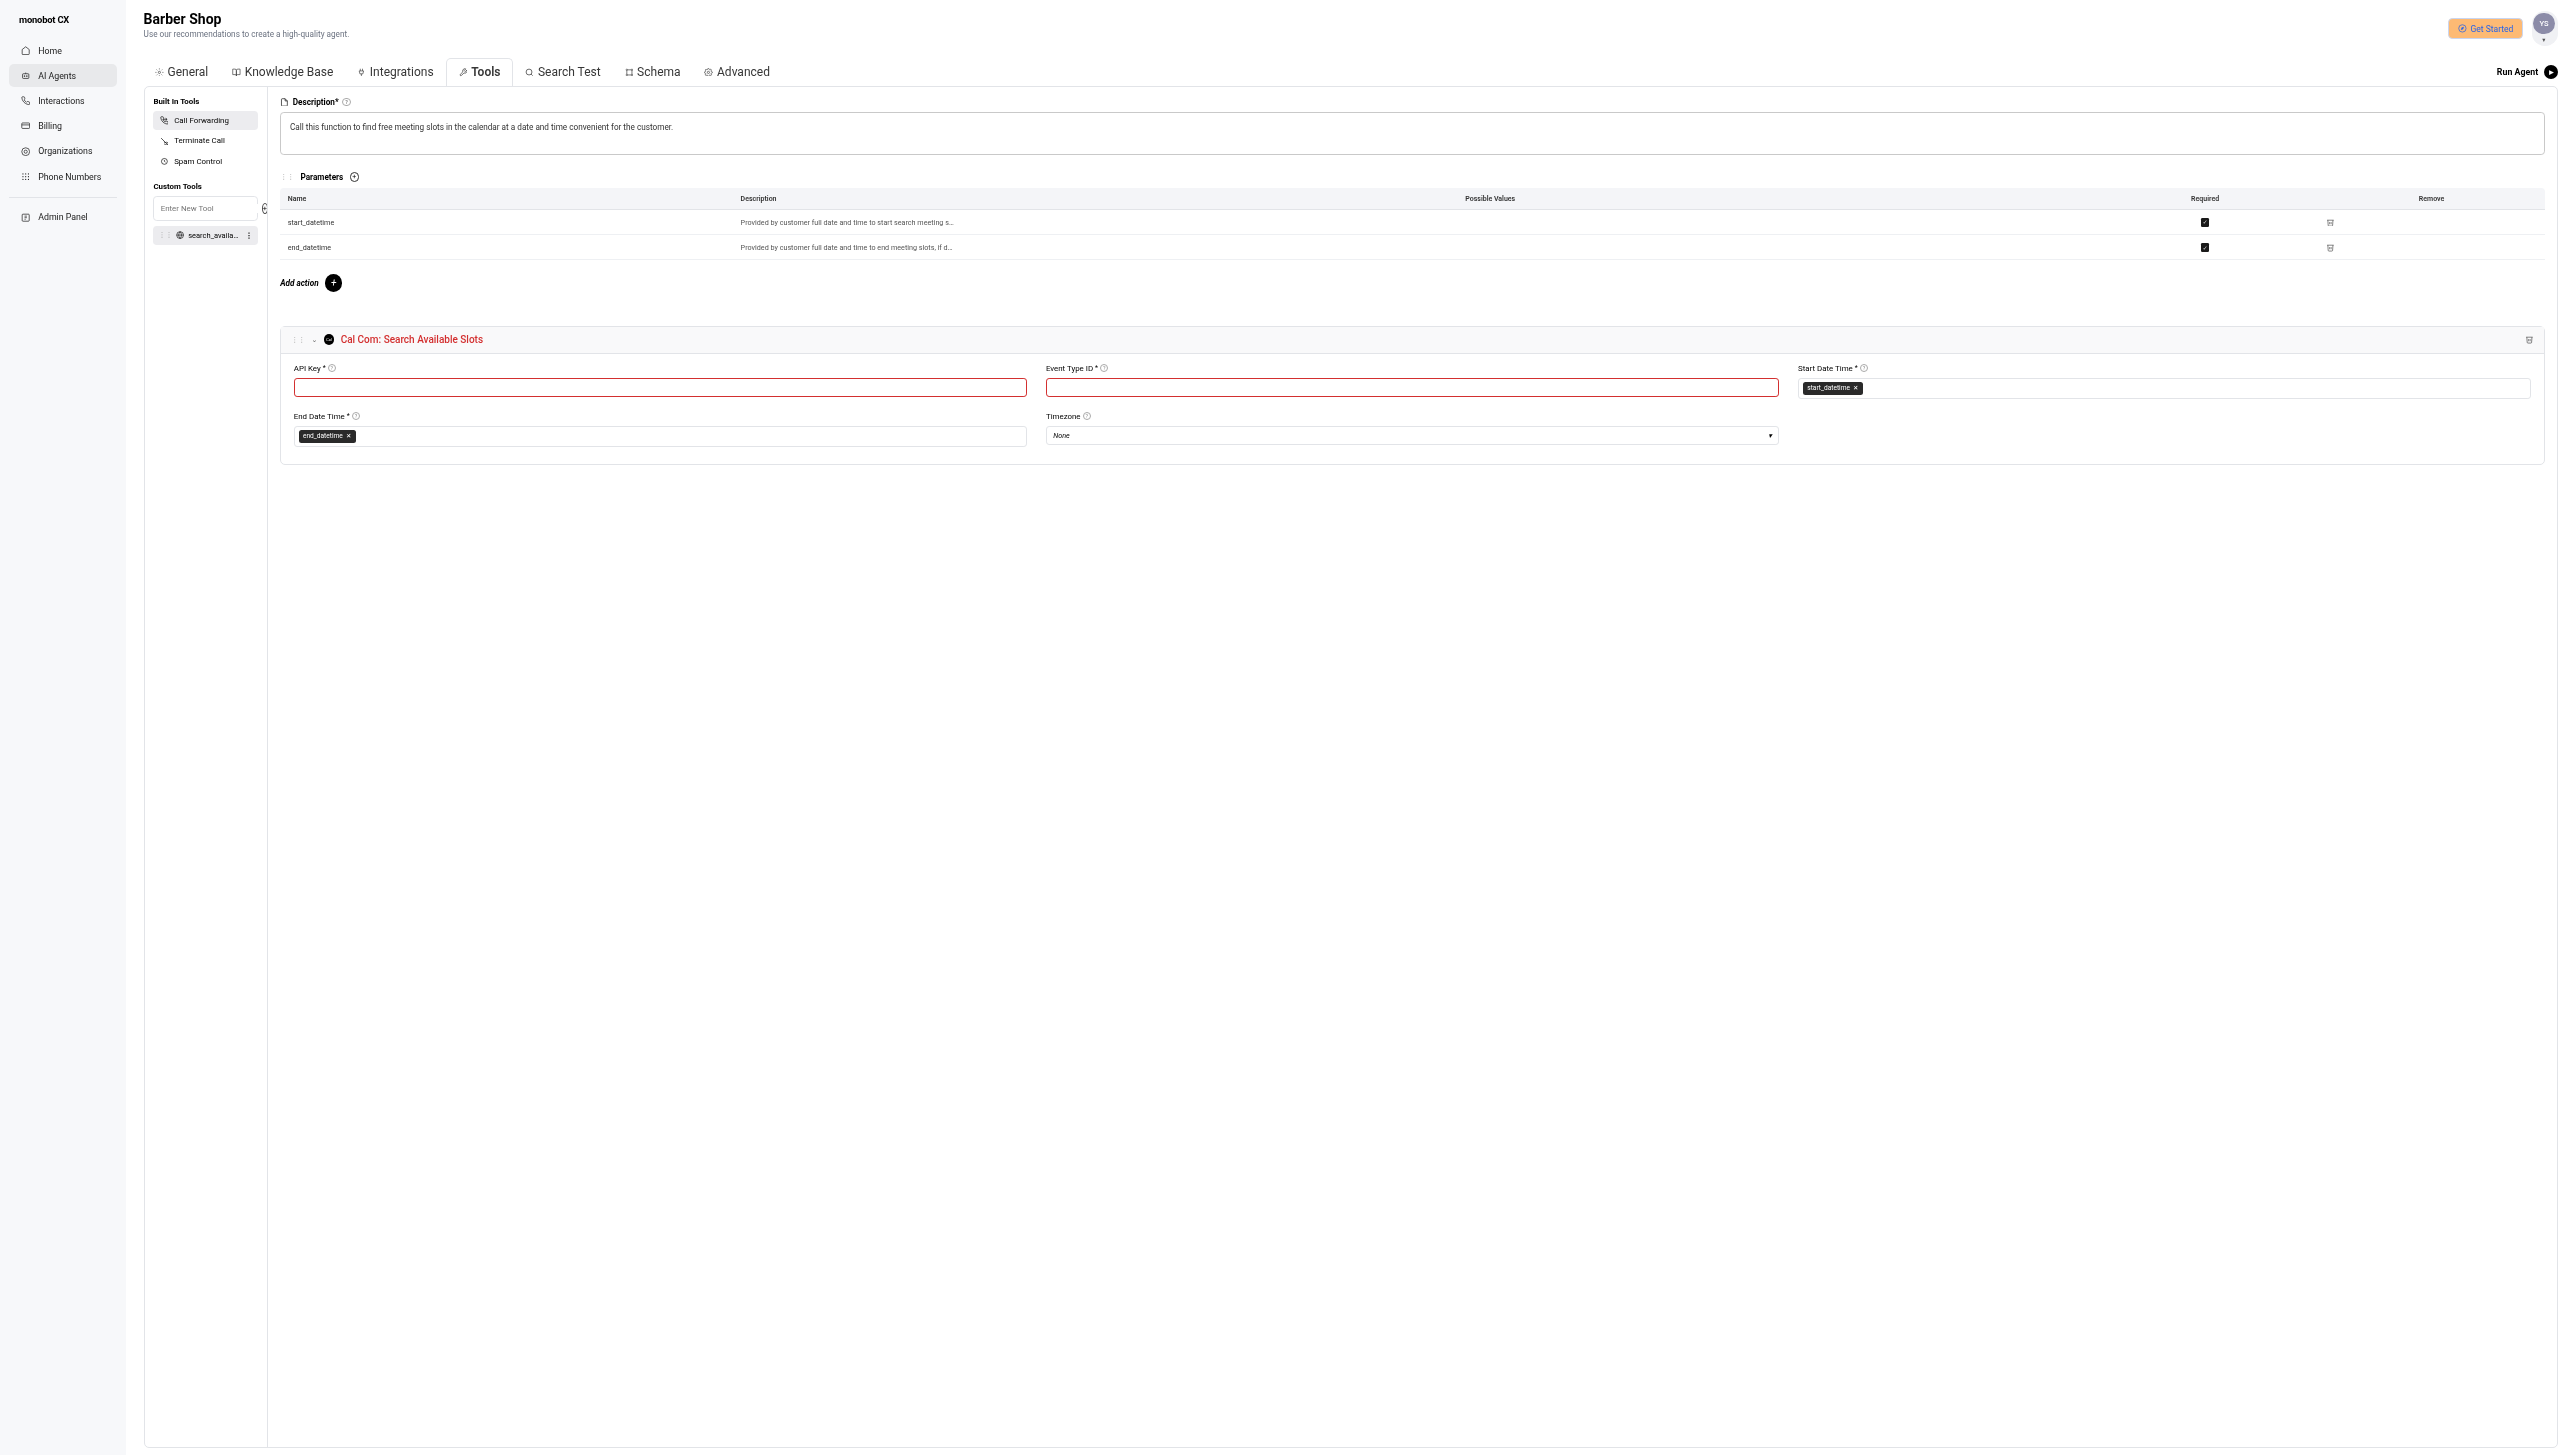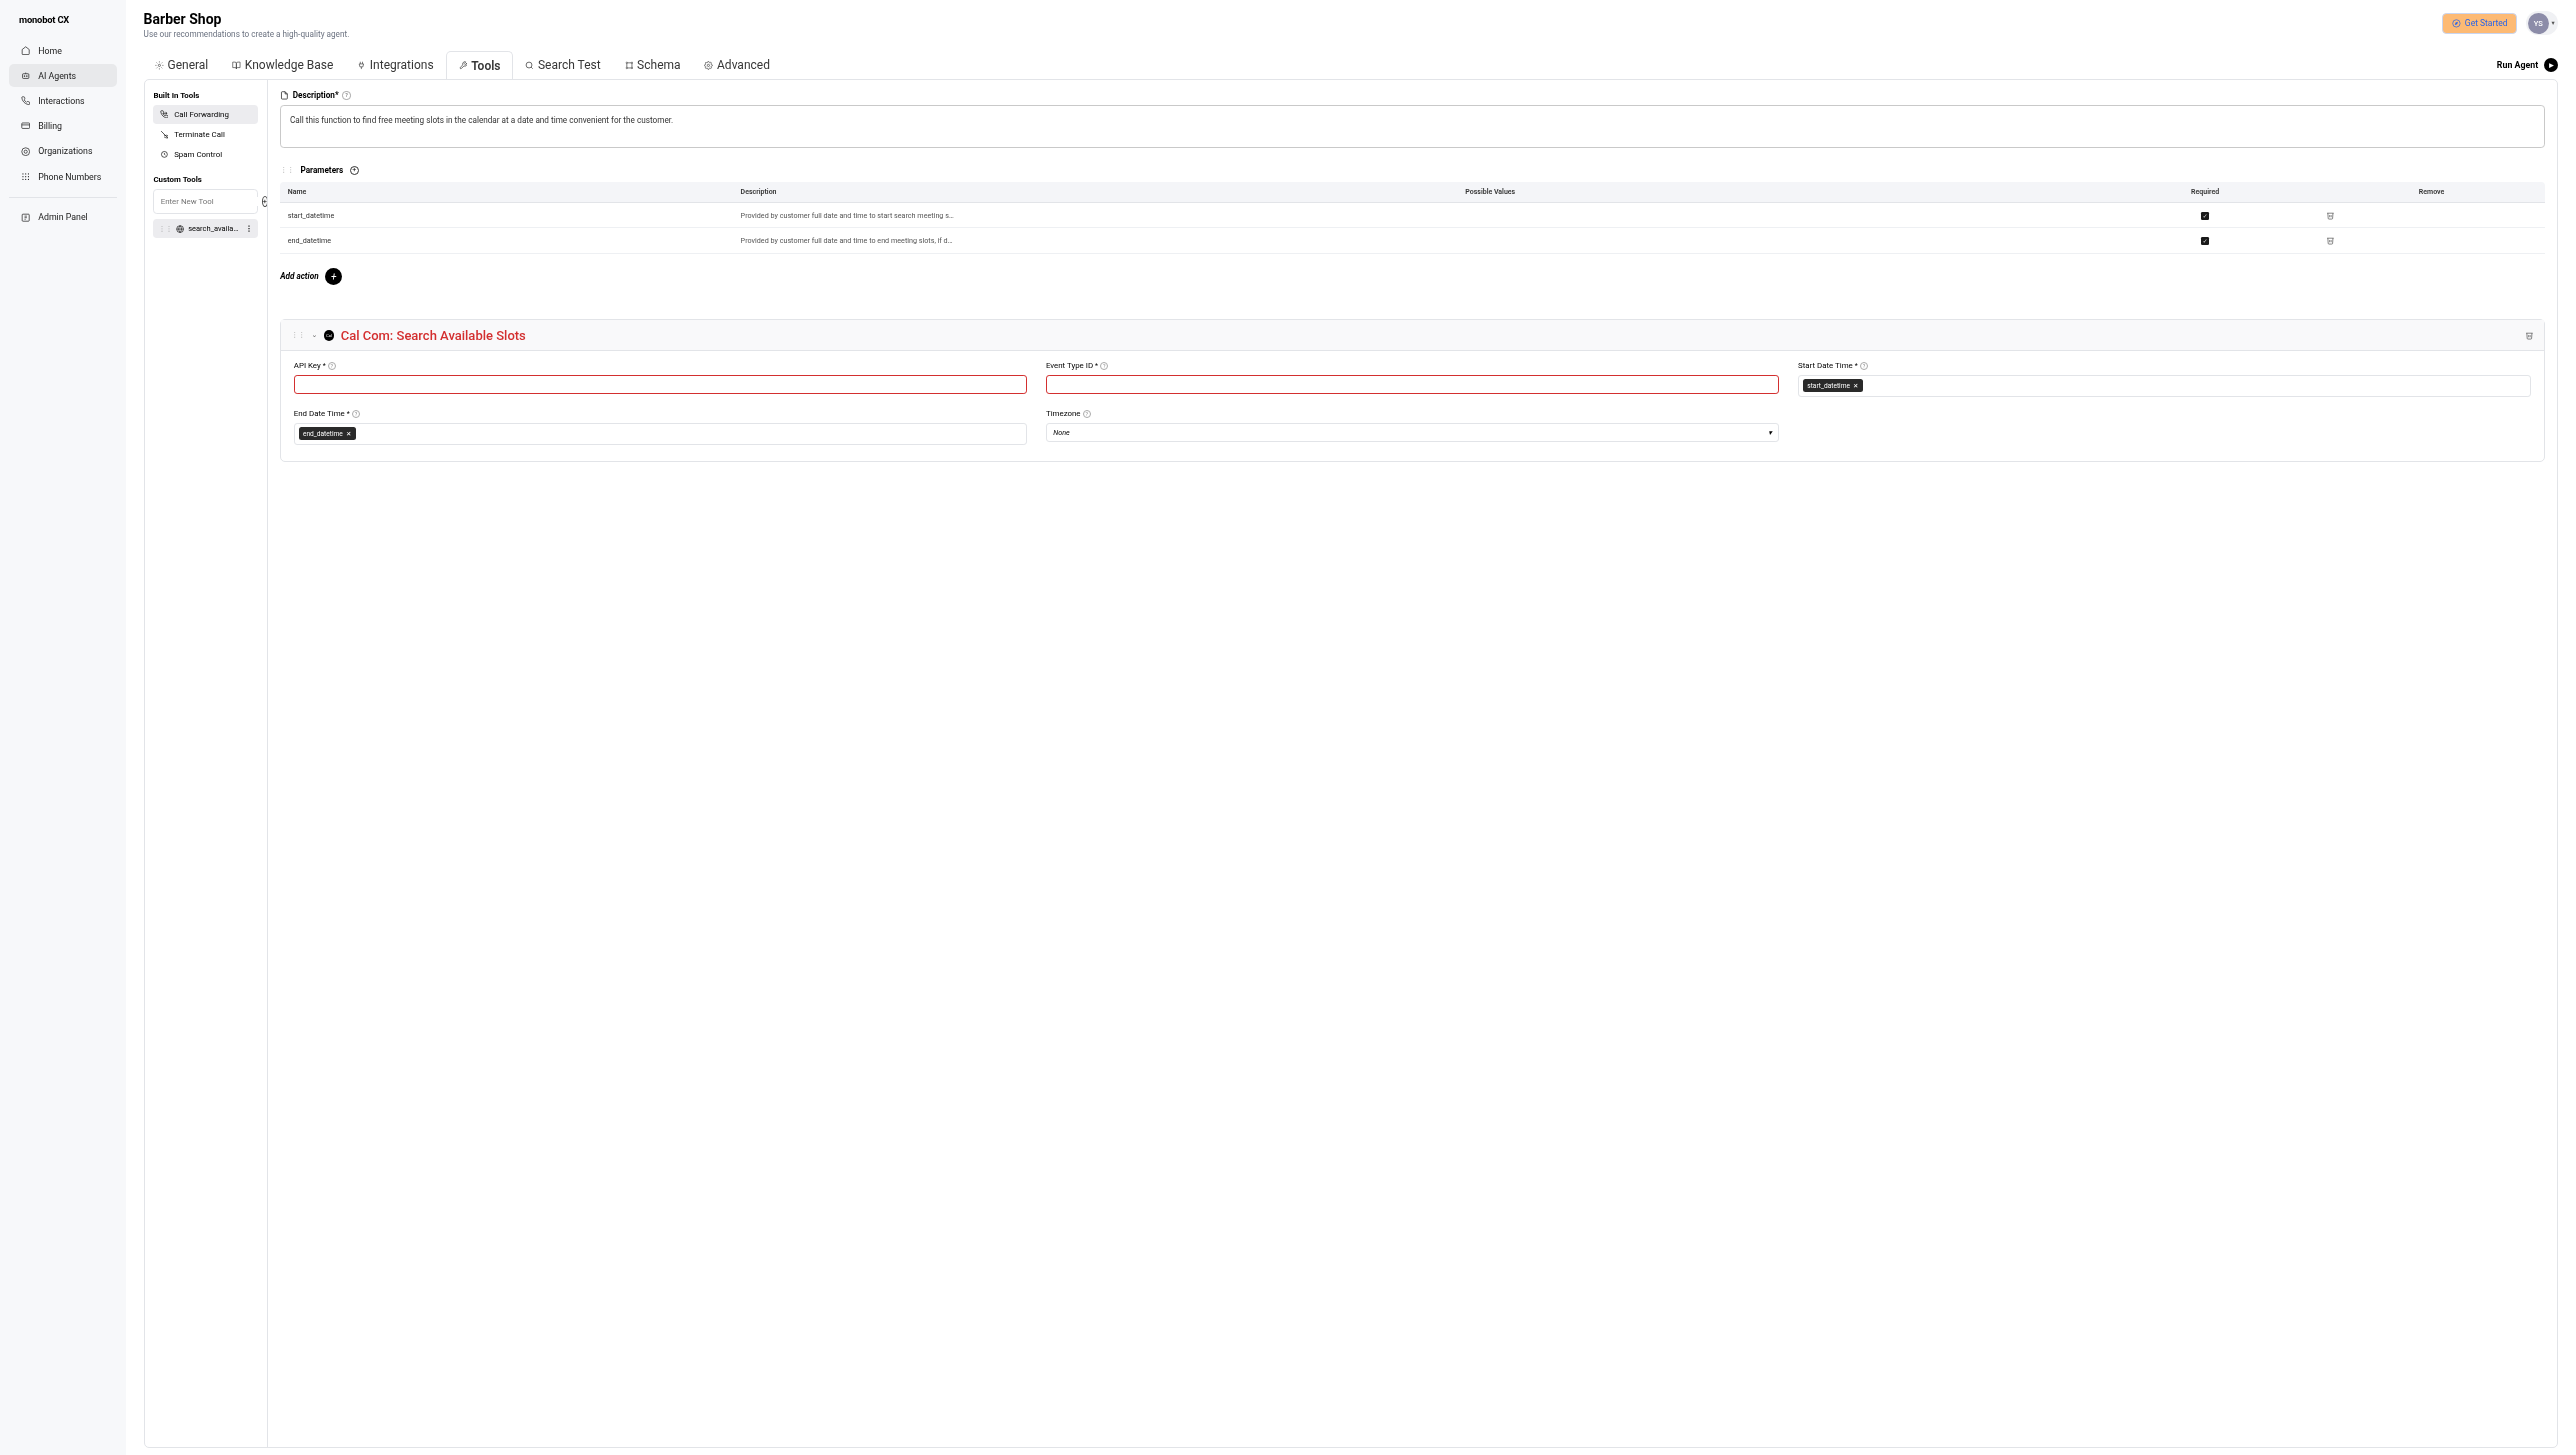--- a/index.html
+++ b/index.html
@@ -14,21 +14,21 @@
     .nav-divider { height: 0.6px; background: #e2e4e8; margin: 7.5px 9.4px; }
     
     
     .main { flex: 1; background: #fff; display: flex; flex-direction: column; overflow: hidden; }
     .header { padding: 11.3px 17.6px; display: flex; justify-content: space-between; align-items: flex-start; border-bottom: 0.6px solid transparent; }
     .header-left h1 { font-size: 14px; font-weight: 700; margin-bottom: 1.9px; }
     .header-left p { font-size: 8.2px; color: #6b7280; }
     .header-right { display: flex; align-items: center; gap: 8.8px; }
     .get-started { display: flex; align-items: center; gap: 3.8px; border: 0.9px solid #c9d5f0; color: #2563eb; padding: 4.4px 8.8px; border-radius: 4.4px; font-size: 8.5px; background: #fdba74; cursor: pointer; }
     .avatar { width: 21.4px; height: 21.4px; border-radius: 50%; background: #8c8ca8; color: #fff; display: flex; align-items: center; justify-content: center; font-size: 7.5px; font-weight: 500; }
-    .avatar-wrap { display: flex; align-items: center; gap: 2.5px; background: #f0f1f4; padding: 1.3px 3.8px 1.3px 1.3px; border-radius: 12.6px; cursor: pointer; }
+    .avatar-wrap { display: flex; align-items: center; gap: 2.5px; background: #f0f1f4; padding: 1.3px 3.8px 1.3px 1.3px; border-radius: 12.6px; cursor: pointer; flex-direction: column; }
     .caret { font-size: 6.3px; color: #555; }
     
     
     .tabs-row { padding: 0 17.6px; display: flex; justify-content: space-between; align-items: center; }
     .tabs { display: flex; gap: 1.3px; }
     .tab { display: flex; align-items: center; gap: 3.8px; padding: 6.3px 11.3px; font-size: 12px; color: #373737; cursor: pointer; border-radius: 5px 5px 0 0; }
     .tab.active { border: 0.6px solid #e2e4e8; border-bottom-color: #fff; font-weight: 600; margin-bottom: -0.6px; background: #fff; }
     .tab-icon { width: 8.8px; height: 8.8px; }
     .run-agent { display: flex; align-items: center; gap: 6.3px; font-weight: 700; font-size: 8.8px; cursor: pointer; }
     .run-btn { width: 14px; height: 14px; border-radius: 50%; background: #000; display: flex; align-items: center; justify-content: center; color: #fff; font-size: 5.7px; }
@@ -72,21 +72,21 @@
     .checkbox { width: 8.2px; height: 8.2px; background: #1a1a1a; border-radius: 1.3px; display: inline-flex; align-items: center; justify-content: center; color: #fff; font-size: 5.7px; }
     .trash { cursor: pointer; font-size: 8.8px; color: #444; }
     
     .add-action-row { display: flex; align-items: center; gap: 6.3px; margin-top: 14px; margin-bottom: 34px; font-style: italic; }
     .add-action-label { font-size: 8.2px; font-weight: 700; }
     .add-action-btn { width: 17.6px; height: 17.6px; border-radius: 50%; background: #000; color: #fff; display: flex; align-items: center; justify-content: center; font-size: 10px; cursor: pointer; }
     
     
     .action-card { border: 0.6px solid #e2e4e8; border-radius: 5px; }
     .action-head { display: flex; align-items: center; gap: 6.3px; padding: 7.5px 10px; border-bottom: 0.6px solid #e2e4e8; background: #f9f9fa; }
-    .action-title { color: #d32f2f; font-size: 13px; font-weight: 500; }
+    .action-title { color: #d32f2f; font-size: 10px; font-weight: 500; }
     .action-logo { width: 10.7px; height: 10.7px; border-radius: 50%; background: #000; color: #fff; font-size: 3.8px; display: flex; align-items: center; justify-content: center; }
     .action-head .trash { margin-left: auto; }
     .chevron { font-size: 7px; color: #666; cursor: pointer; }
     .action-body { padding: 10px 12.6px 16.4px; }
     .fields-row { display: flex; gap: 19px; margin-bottom: 12.6px; }
     .field { flex: 1; }
     .field-label { font-size: 7.9px; font-weight: 400; display: flex; align-items: center; gap: 2px; margin-bottom: 5px; }
     .req { font-size: 7px; }
     .text-input { width: 100%; height: 19px; border: 0.6px solid #e2e4e8; border-radius: 3.1px; padding: 3.8px 5px; font-size: 7.5px; outline: none; }
     .text-input.error { border-color: #d32f2f; }

